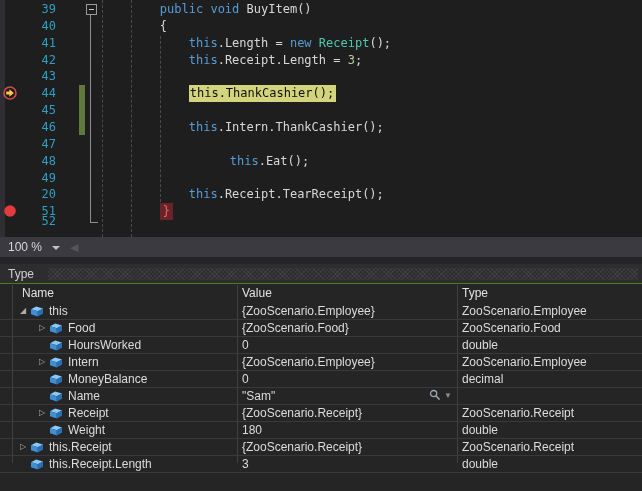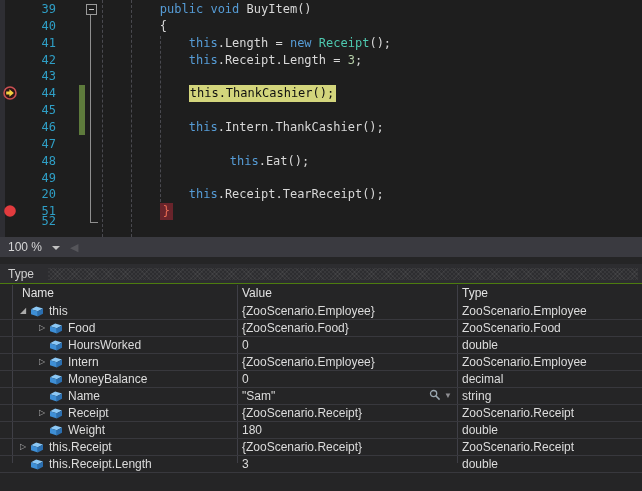--- a/index.html
+++ b/index.html
@@ -219,21 +219,20 @@
             <span class="rowlabel">Name</span>
           </div>
           <div class="acell c-value">"Sam"</div>
           <span class="val-icons">
             <svg width="12" height="12" viewBox="0 0 12 12">
               <circle cx="4.6" cy="4.6" r="3.1" fill="none" stroke="#9AA7B0" stroke-width="1.3"></circle>
               <line x1="7" y1="7" x2="10.6" y2="10.6" stroke="#9AA7B0" stroke-width="1.5"></line>
             </svg>
             <span class="vcaret">▼</span>
           </span>
-          <div class="acell c-type">string</div>
         </div>
         <div class="arow">
           <div class="acell c-name" style="padding-left: 37px;">
             <span class="expander">▷</span>
             <svg width="14" height="11" viewBox="0 0 14 11" class="vicon">
               <polygon points="1,3.2 6.2,0.6 13,2.6 7.8,5.2" fill="#8CC8F5"></polygon>
               <polygon points="1,3.2 7.8,5.2 7.8,10.4 1,8.2" fill="#3E8FD6"></polygon>
               <polygon points="7.8,5.2 13,2.6 13,7.8 7.8,10.4" fill="#2B6FB0"></polygon>
             </svg>
             <span class="rowlabel">Receipt</span>

